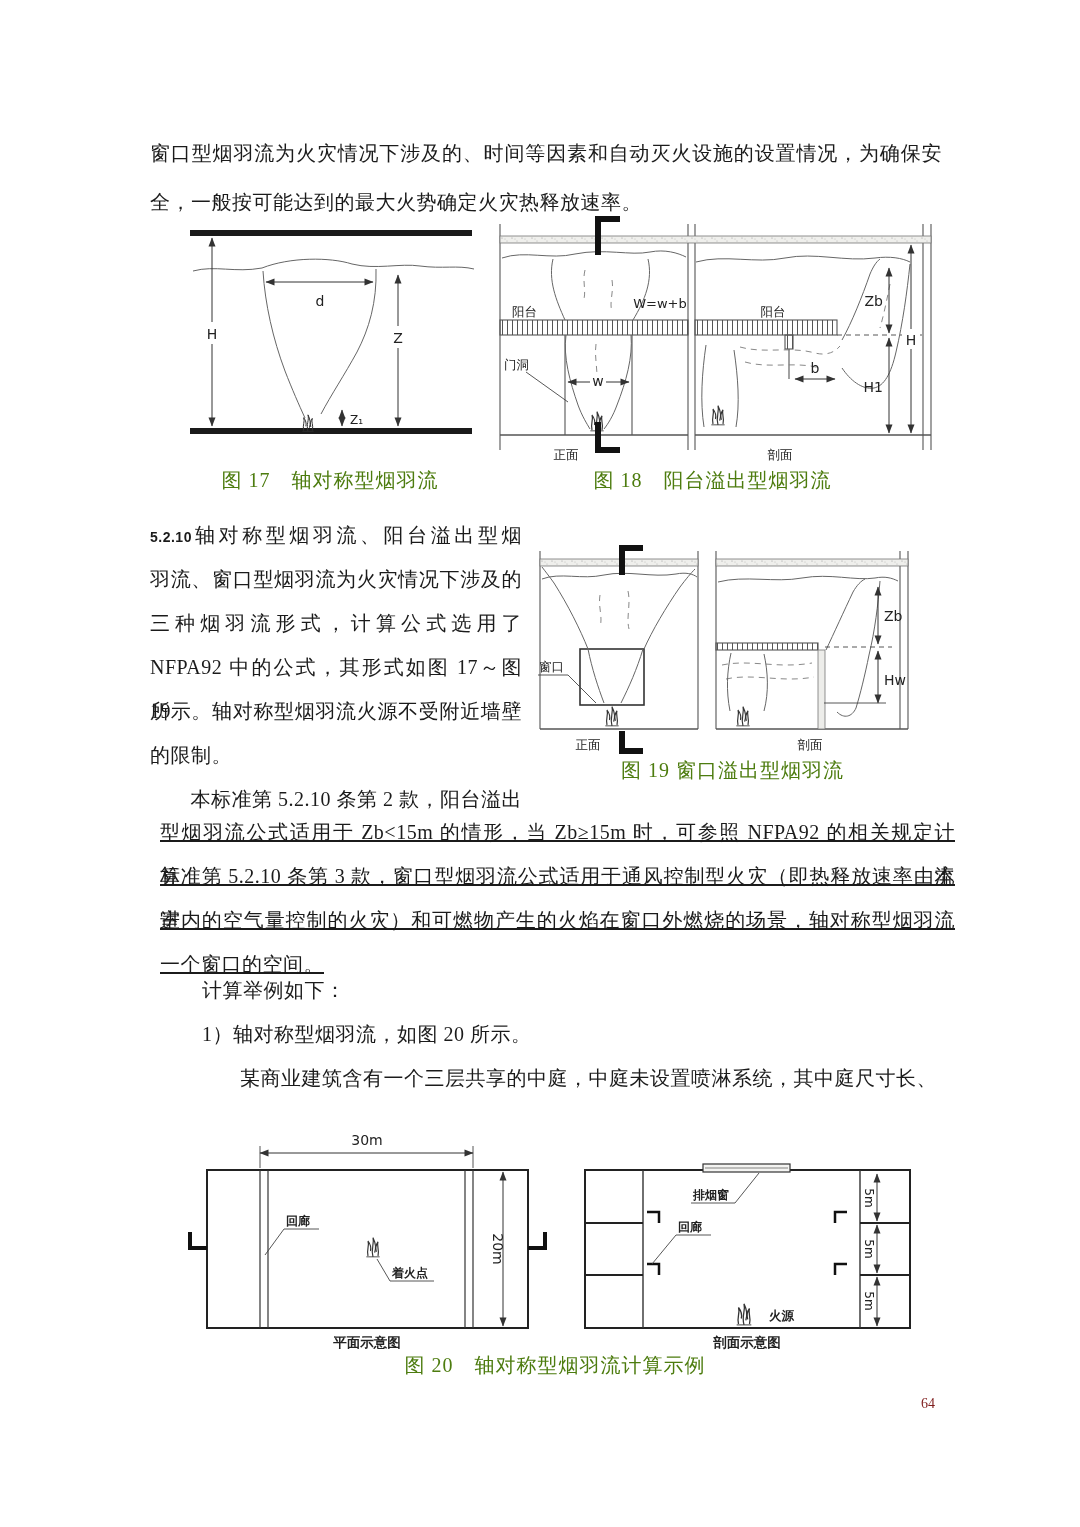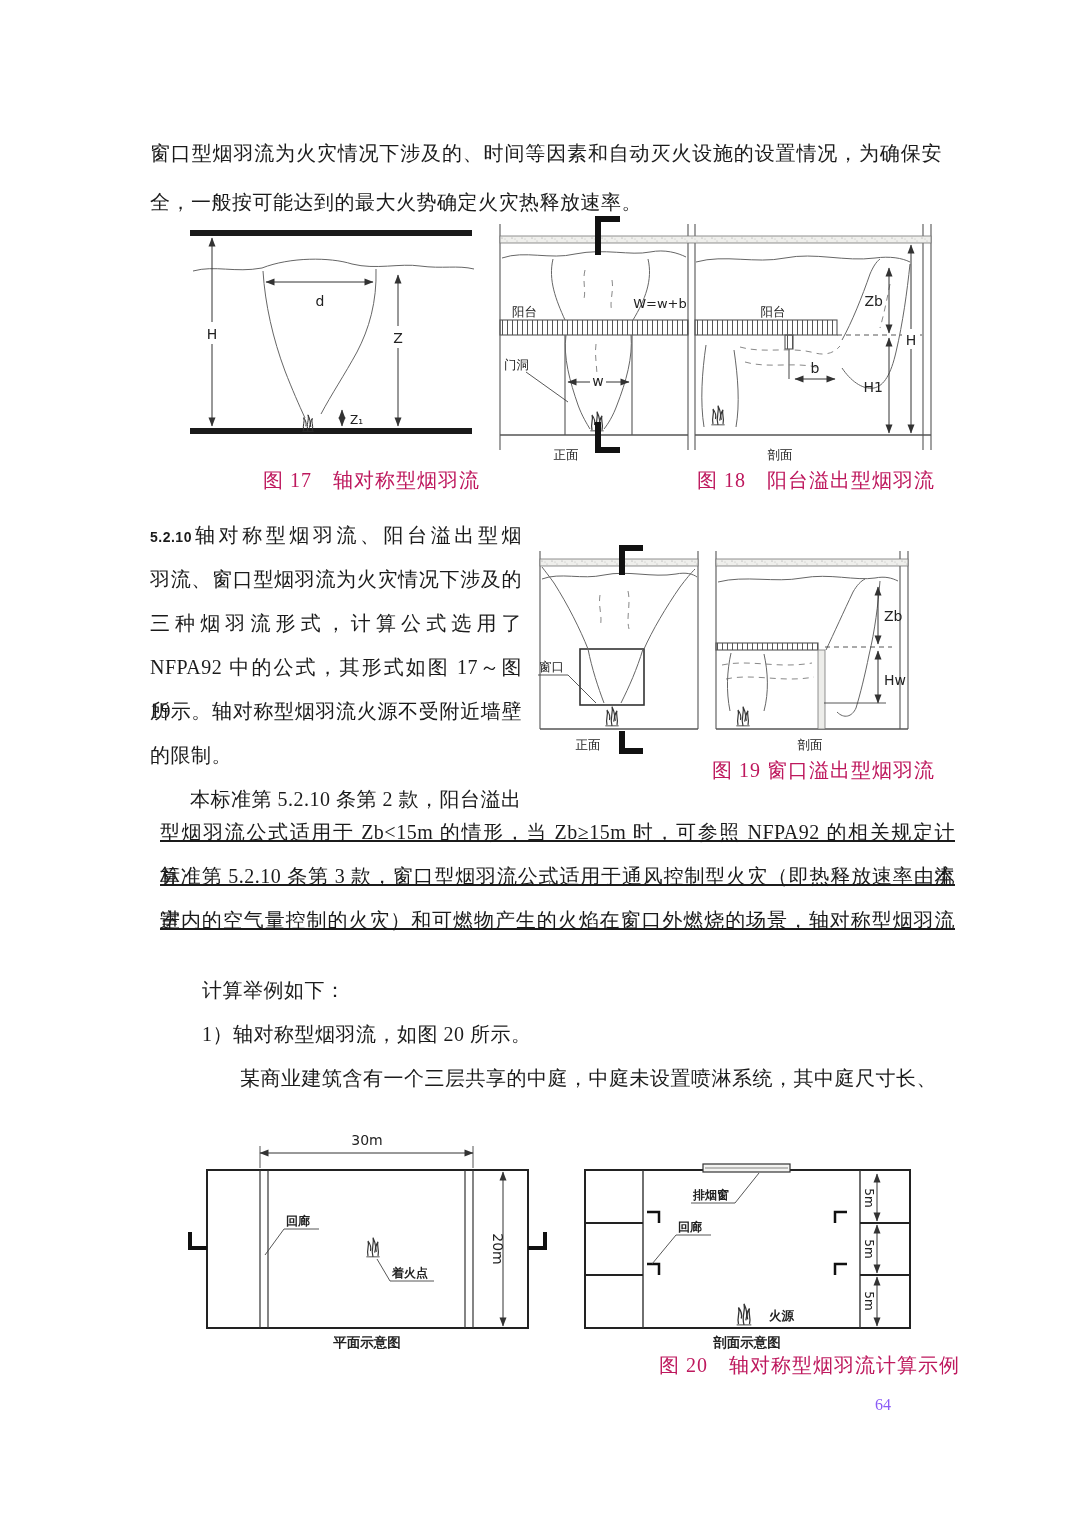--- a/index.html
+++ b/index.html
@@ -6,22 +6,22 @@
   body{width:1080px;height:1527px;background:#ffffff;color:#1b1b1b;
        font-family:"Liberation Serif","DejaVu Serif",serif;position:relative;overflow:hidden;}
   .abs{position:absolute;}
   .tl{font-size:20px;letter-spacing:0.5px;line-height:44px;height:44px;display:block;}
   .lh49{line-height:49px;height:49px;}
   .jl{text-align:justify;text-align-last:justify;}
   .nl{text-align:left;}
   .ind2{text-indent:2.6em;}
   .ind4{text-indent:4.5em;}
   .secnum{font-weight:bold;font-family:"Liberation Sans","DejaVu Sans",sans-serif;font-size:14px;}
-  .caption{font-size:20px;letter-spacing:1px;text-align:right;color:#be185d;}
-  .pagenum{font-size:16px;color:#8b5cf6;text-align:left;}
+  .caption{font-size:20px;letter-spacing:1px;text-align:center;color:#4d7c0f;}
+  .pagenum{font-size:14px;color:#7f1d1d;text-align:right;}
   svg{display:block;}
   svg text{font-family:"DejaVu Sans","Liberation Sans",sans-serif;fill:#222;}
   .dim{stroke:#333;stroke-width:1;fill:none;marker-start:url(#ah);marker-end:url(#ah);}
   .thin{stroke:#444;stroke-width:0.9;fill:none;}
   .wall{stroke:#555;stroke-width:1.1;fill:none;}
   .plume{stroke:#666;stroke-width:1;fill:none;}
   .wisp{stroke:#7a7a7a;stroke-width:0.9;fill:none;stroke-dasharray:6 5;}
   .bracket{stroke:#111;stroke-width:6;fill:none;}
   .dimtxt{font-size:14px;}
   .cntxt{font-size:12.5px;}
@@ -156,21 +156,21 @@
 </svg>
 <div class="abs caption" style="top:467px;left:490px;width:445px;">图 18　阳台溢出型烟羽流</div>
 
 <div class="abs" style="top:513px;left:150px;width:372px;">
   <span class="tl jl"><span class="secnum">5.2.10</span><span>轴对称型烟羽流、阳台溢出型烟</span></span>
   <span class="tl jl">羽流、窗口型烟羽流为火灾情况下涉及的</span>
   <span class="tl jl">三种烟羽流形式，计算公式选用了</span>
   <span class="tl jl">NFPA92 中的公式，其形式如图 17～图 19</span>
   <span class="tl jl">所示。轴对称型烟羽流火源不受附近墙壁</span>
   <span class="tl nl">的限制。</span>
-  <span class="tl nl" style="text-indent:2em;">本标准第 5.2.10 条第 2 款，阳台溢出</span>
+  <span class="tl nl" style="text-indent:2em;text-align:right;">本标准第 5.2.10 条第 2 款，阳台溢出</span>
 </div>
 
 <svg class="abs" style="top:545px;left:530px;" width="405" height="212" viewBox="0 0 405 212">
   <g class="wall">
     <line x1="10" y1="6" x2="10" y2="184"></line>
     <line x1="168" y1="6" x2="168" y2="184"></line>
     <line x1="186" y1="6" x2="186" y2="184"></line>
     <line x1="370" y1="6" x2="370" y2="184"></line>
     <line x1="378" y1="6" x2="378" y2="184"></line>
     <rect x="10" y="14" width="158" height="7" fill="url(#spk)" stroke="#777" stroke-width="0.8"></rect>
@@ -218,20 +218,21 @@
     <text class="cntxt" x="58" y="204" text-anchor="middle">正面</text>
     <text class="cntxt" x="280" y="204" text-anchor="middle">剖面</text>
   </g>
 </svg>
 <div class="abs caption" style="top:757px;left:530px;width:405px;">图 19 窗口溢出型烟羽流</div>
 
 <div class="abs" style="top:810px;left:160px;width:795px;text-decoration:underline;">
   <span class="tl jl">型烟羽流公式适用于 Zb&lt;15m 的情形，当 Zb≥15m 时，可参照 NFPA92 的相关规定计算。本</span>
   <span class="tl jl">标准第 5.2.10 条第 3 款，窗口型烟羽流公式适用于通风控制型火灾（即热释放速率由流进</span>
   <span class="tl jl">室内的空气量控制的火灾）和可燃物产生的火焰在窗口外燃烧的场景，轴对称型烟羽流</span>
+  <span class="tl nl">一个窗口的空间。</span>
 </div>
 
 <div class="abs" style="top:968px;left:150px;width:795px;">
   <span class="tl nl ind2">计算举例如下：</span>
   <span class="tl nl ind2">1）轴对称型烟羽流，如图 20 所示。</span>
   <span class="tl nl ind4">某商业建筑含有一个三层共享的中庭，中庭未设置喷淋系统，其中庭尺寸长、</span>
 </div>
 
 <svg class="abs" style="top:1128px;left:180px;" width="380" height="225" viewBox="0 0 380 225">
   <g fill="none">

